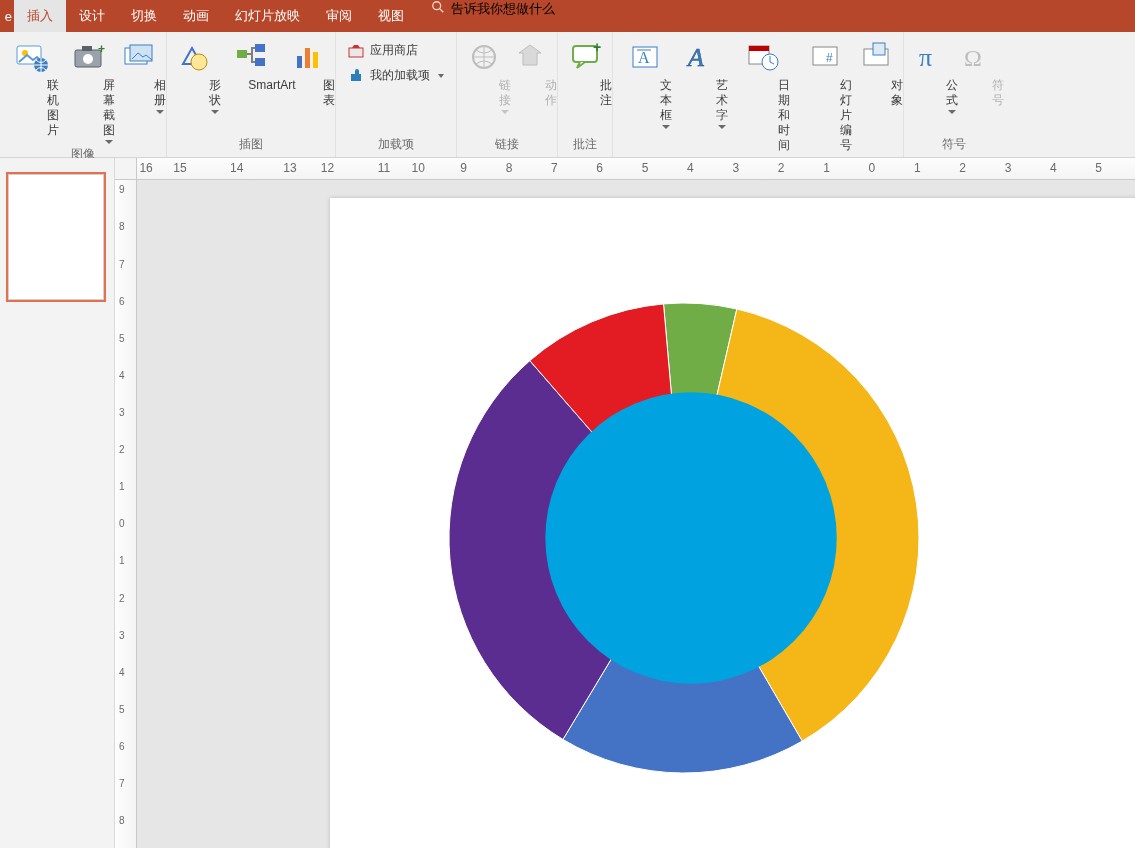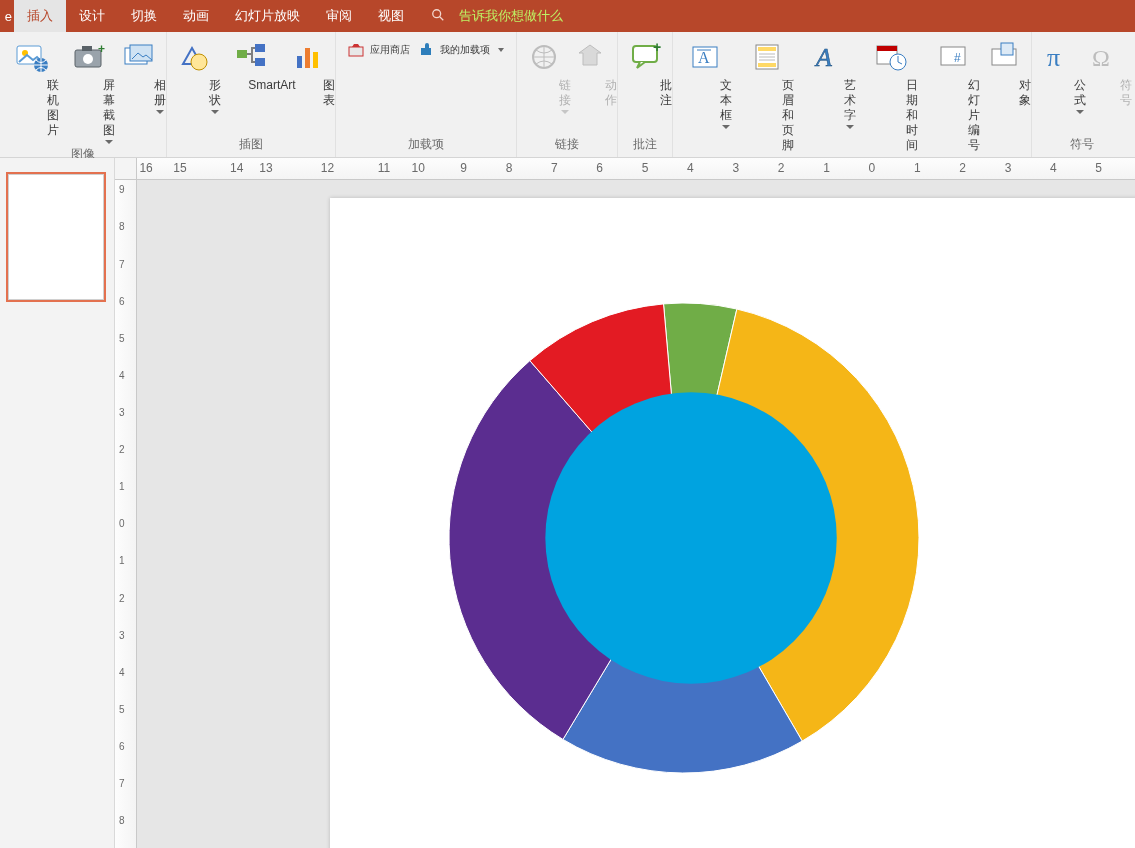--- a/index.html
+++ b/index.html
@@ -20,22 +20,22 @@
   .tab {
     padding: 0 13px;
     display: flex; align-items: center;
     cursor: pointer;
   }
   .tab.active {
     background: #e5e5e5;
     color: #b7472a;
   }
   .search-area {
-    display: flex; align-items: center; gap: 14px; padding-left: 14px;
-    color: #bef264;
+    display: flex; align-items: flex-start; gap: 6px; padding-left: 14px;
+    color: #000000;
   }
 
   
   .ribbon {
     background: #f1f1f1;
     border-bottom: 1px solid #d5d5d5;
     height: 126px;
     display: flex;
     align-items: flex-start;
   }
@@ -72,22 +72,22 @@
   .big-btn.disabled { color: #b1b1b1; cursor: default; }
   .big-btn .ic { width: 34px; height: 34px; margin: 2px 0 4px 0; display:flex; align-items:center; justify-content:center; }
   .big-btn .lbl { min-height: 30px; display:flex; flex-direction:column; align-items:center; justify-content:flex-start;margin-left:42px; }
   .caret {
     width: 0; height: 0; border-left: 4px solid transparent; border-right: 4px solid transparent;
     border-top: 4px solid #6a6a6a; margin-top: 2px;
   }
   .caret.disabled { border-top-color: #c6c6c6; }
 
   .stack-col {
-    display:flex; flex-direction:row; gap:4px; padding:4px 6px;
-    font-size:10px;
+    display:flex; flex-direction:column; gap:4px; padding:4px 6px;
+    font-size:12px;
   }
   .stack-item {
     display:flex; align-items:center; gap:6px; color:#3b3b3b; cursor:pointer;
     padding: 2px 2px;
   }
   .stack-item .mini-ic { width:16px; height:16px; display:flex; align-items:center; justify-content:center; }
   .inline-caret {
     width:0;height:0;border-left:3px solid transparent;border-right:3px solid transparent;border-top:4px solid #6a6a6a;margin-left:2px;
   }
 
@@ -366,35 +366,20 @@
               <rect x="5" y="7" width="24" height="20" fill="#fff" stroke="#3a7ec2"></rect>
               <text x="10" y="23" font-size="16" font-family="serif" fill="#3a7ec2">A</text>
               <line x1="9" y1="10" x2="23" y2="10" stroke="#3a7ec2"></line>
             </svg>
         </span>
         <span class="lbl">
             <span>文本框</span>
             <span class="caret"></span>
           </span>
       </div>
-      <div class="big-btn wide">
-        <span class="ic">
-          <svg class="sq" viewBox="0 0 34 34">
-              <rect x="6" y="5" width="22" height="24" fill="#fff" stroke="#888"></rect>
-              <rect x="8" y="7" width="18" height="4" fill="#ffd966"></rect>
-              <rect x="8" y="23" width="18" height="4" fill="#ffd966"></rect>
-              <line x1="9" y1="14" x2="25" y2="14" stroke="#bbb"></line>
-              <line x1="9" y1="17" x2="25" y2="17" stroke="#bbb"></line>
-              <line x1="9" y1="20" x2="25" y2="20" stroke="#bbb"></line>
-            </svg>
-        </span>
-        <span class="lbl">
-            <span>页眉和页脚</span>
-          </span>
-      </div>
       <div class="big-btn">
         <span class="ic">
           <svg class="sq" viewBox="0 0 34 34">
               <text x="4" y="26" font-size="26" font-style="italic" font-family="serif" fill="#3a7ec2" stroke="#1f4e79" stroke-width="0.5">A</text>
             </svg>
         </span>
         <span class="lbl">
             <span>艺术字</span>
             <span class="caret"></span>
           </span>
@@ -474,21 +459,21 @@
     <div class="thumb"></div>
   </div>
 
   <div class="canvas-wrap">
     <div class="ruler-corner"></div>
     <div class="ruler-h">
         <div class="ticks" id="hticks">
           <span class="tick" style="left: 9.07273px;">16</span>
           <span class="tick" style="left: 43px;">15</span>
           <span class="tick" style="left: 99.8px;">14</span>
-          <span class="tick" style="left: 129px;">13</span>
+          <span class="tick" style="left: 153px;">13</span>
           <span class="tick" style="left: 190.527px;">12</span>
           <span class="tick" style="left: 247px;">11</span>
           <span class="tick" style="left: 281.255px;">10</span>
           <span class="tick" style="left: 326.618px;">9</span>
           <span class="tick" style="left: 371.982px;">8</span>
           <span class="tick" style="left: 417.345px;">7</span>
           <span class="tick" style="left: 462.709px;">6</span>
           <span class="tick" style="left: 508.073px;">5</span>
           <span class="tick" style="left: 553.436px;">4</span>
           <span class="tick" style="left: 598.8px;">3</span>

